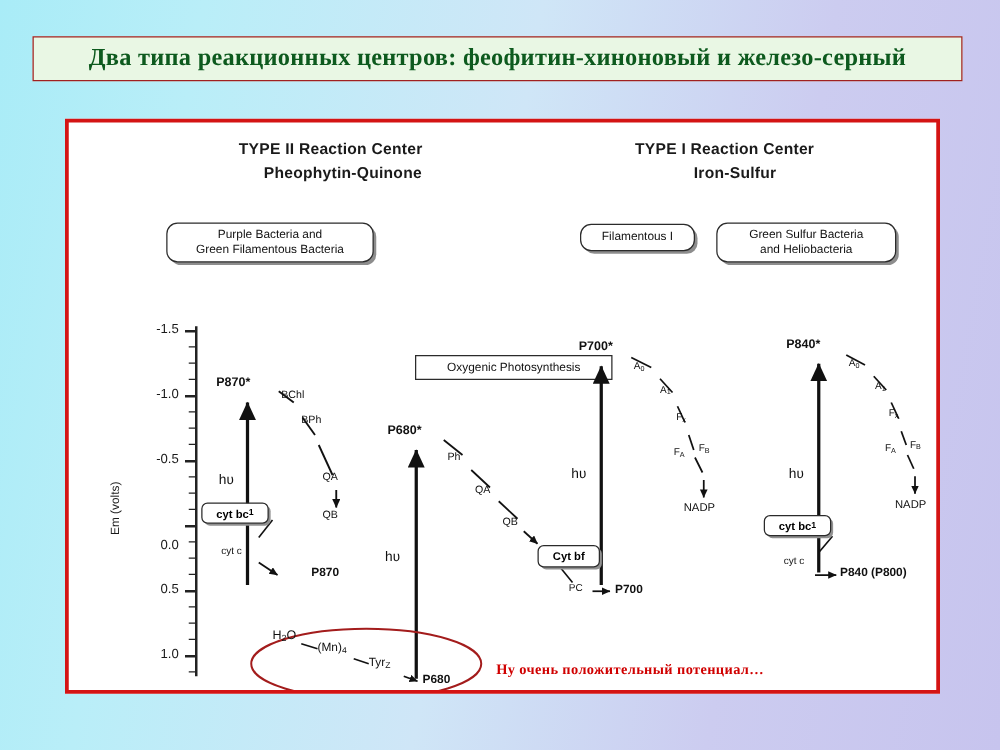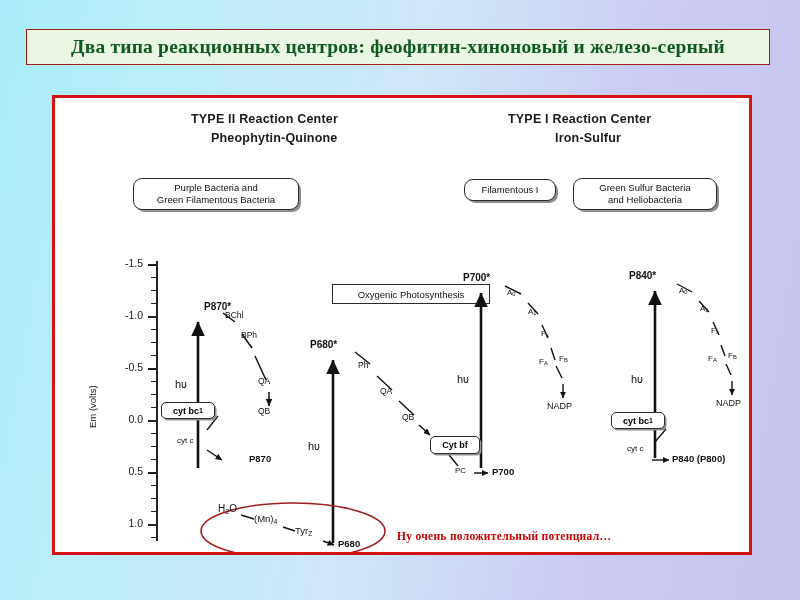--- a/index.html
+++ b/index.html
@@ -116,21 +116,21 @@
 
       <div class="ylabel" style="left:32px;top:330px;">Em (volts)</div>
 
       <div class="tick" style="left:93px;top:166px;width:9px;height:1.8px;"></div>
       <div class="axis-num" style="left:54px;top:159px;">-1.5</div>
       <div class="tick" style="left:93px;top:218px;width:9px;height:1.8px;"></div>
       <div class="axis-num" style="left:54px;top:211px;">-1.0</div>
       <div class="tick" style="left:93px;top:270px;width:9px;height:1.8px;"></div>
       <div class="axis-num" style="left:54px;top:263px;">-0.5</div>
       <div class="tick" style="left:93px;top:322px;width:9px;height:1.8px;"></div>
-      <div class="axis-num" style="left:54px;top:315px;">0.0</div>
+      <div class="axis-num" style="left:54px;top:332px;">0.0</div>
       <div class="tick" style="left:93px;top:374px;width:9px;height:1.8px;"></div>
       <div class="axis-num" style="left:54px;top:367px;">0.5</div>
       <div class="tick" style="left:93px;top:426px;width:9px;height:1.8px;"></div>
       <div class="axis-num" style="left:54px;top:419px;">1.0</div>
 
       <div class="tick" style="left:96px;top:179px;width:6px;"></div>
       <div class="tick" style="left:96px;top:192px;width:6px;"></div>
       <div class="tick" style="left:96px;top:205px;width:6px;"></div>
       <div class="tick" style="left:96px;top:231px;width:6px;"></div>
       <div class="tick" style="left:96px;top:244px;width:6px;"></div>
@@ -190,21 +190,21 @@
         <path d="M611,331 L600,344" stroke="#111" stroke-width="1.3" fill="none"></path>
         <line x1="597" y1="362" x2="614" y2="362" stroke="#111" stroke-width="1.4" marker-end="url(#ahs)"></line>
 
         <line x1="186" y1="417" x2="199" y2="421" stroke="#111" stroke-width="1.4"></line>
         <line x1="228" y1="429" x2="240" y2="433" stroke="#111" stroke-width="1.4"></line>
         <line x1="268" y1="443" x2="279" y2="447" stroke="#111" stroke-width="1.4" marker-end="url(#ahs)"></line>
 
         <ellipse cx="238" cy="433" rx="92" ry="28" fill="none" stroke="#a31c1c" stroke-width="1.6"></ellipse>
       </svg>
 
-      <div class="t bold" style="left:118px;top:203px;font-size:10px;margin-left:31px;">P870*</div>
+      <div class="t bold" style="left:118px;top:203px;font-size:10px;">P870*</div>
       <div class="t" style="left:170px;top:212px;font-size:8.5px;">BChl</div>
       <div class="t" style="left:186px;top:232px;font-size:8.5px;">BPh</div>
       <div class="t" style="left:203px;top:278px;font-size:8.5px;">QA</div>
       <div class="t" style="left:203px;top:308px;font-size:8.5px;">QB</div>
       <div class="t" style="left:120px;top:280px;font-size:11px;">hʋ</div>
       <div class="cytbox" style="left:106px;top:304px;width:54px;height:17px;">
         <span>cyt bc</span>
           <sub>1</sub>
       </div>
       <div class="t" style="left:122px;top:338px;font-size:8px;">cyt c</div>

